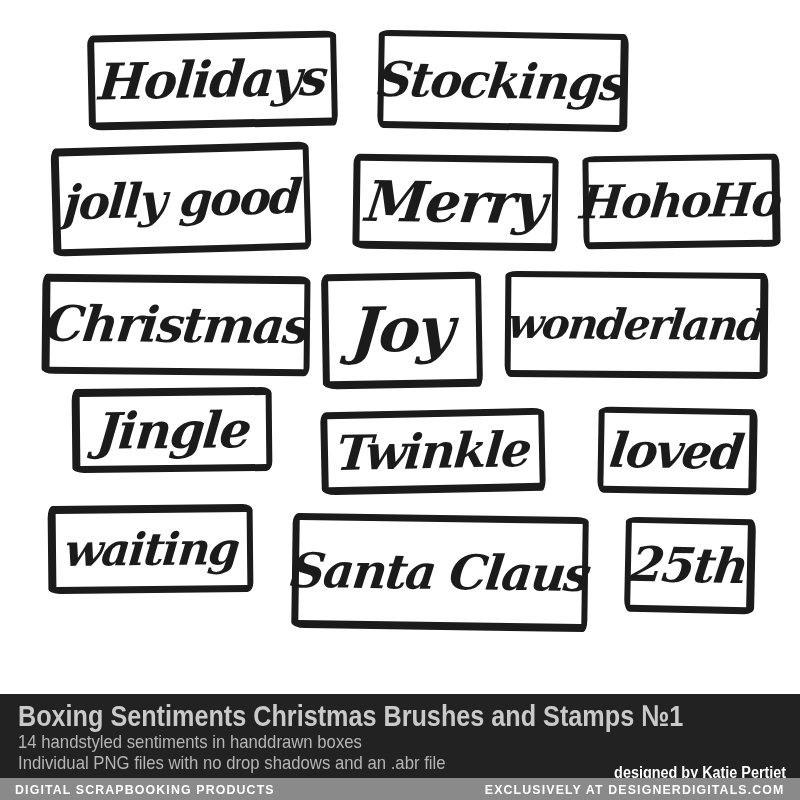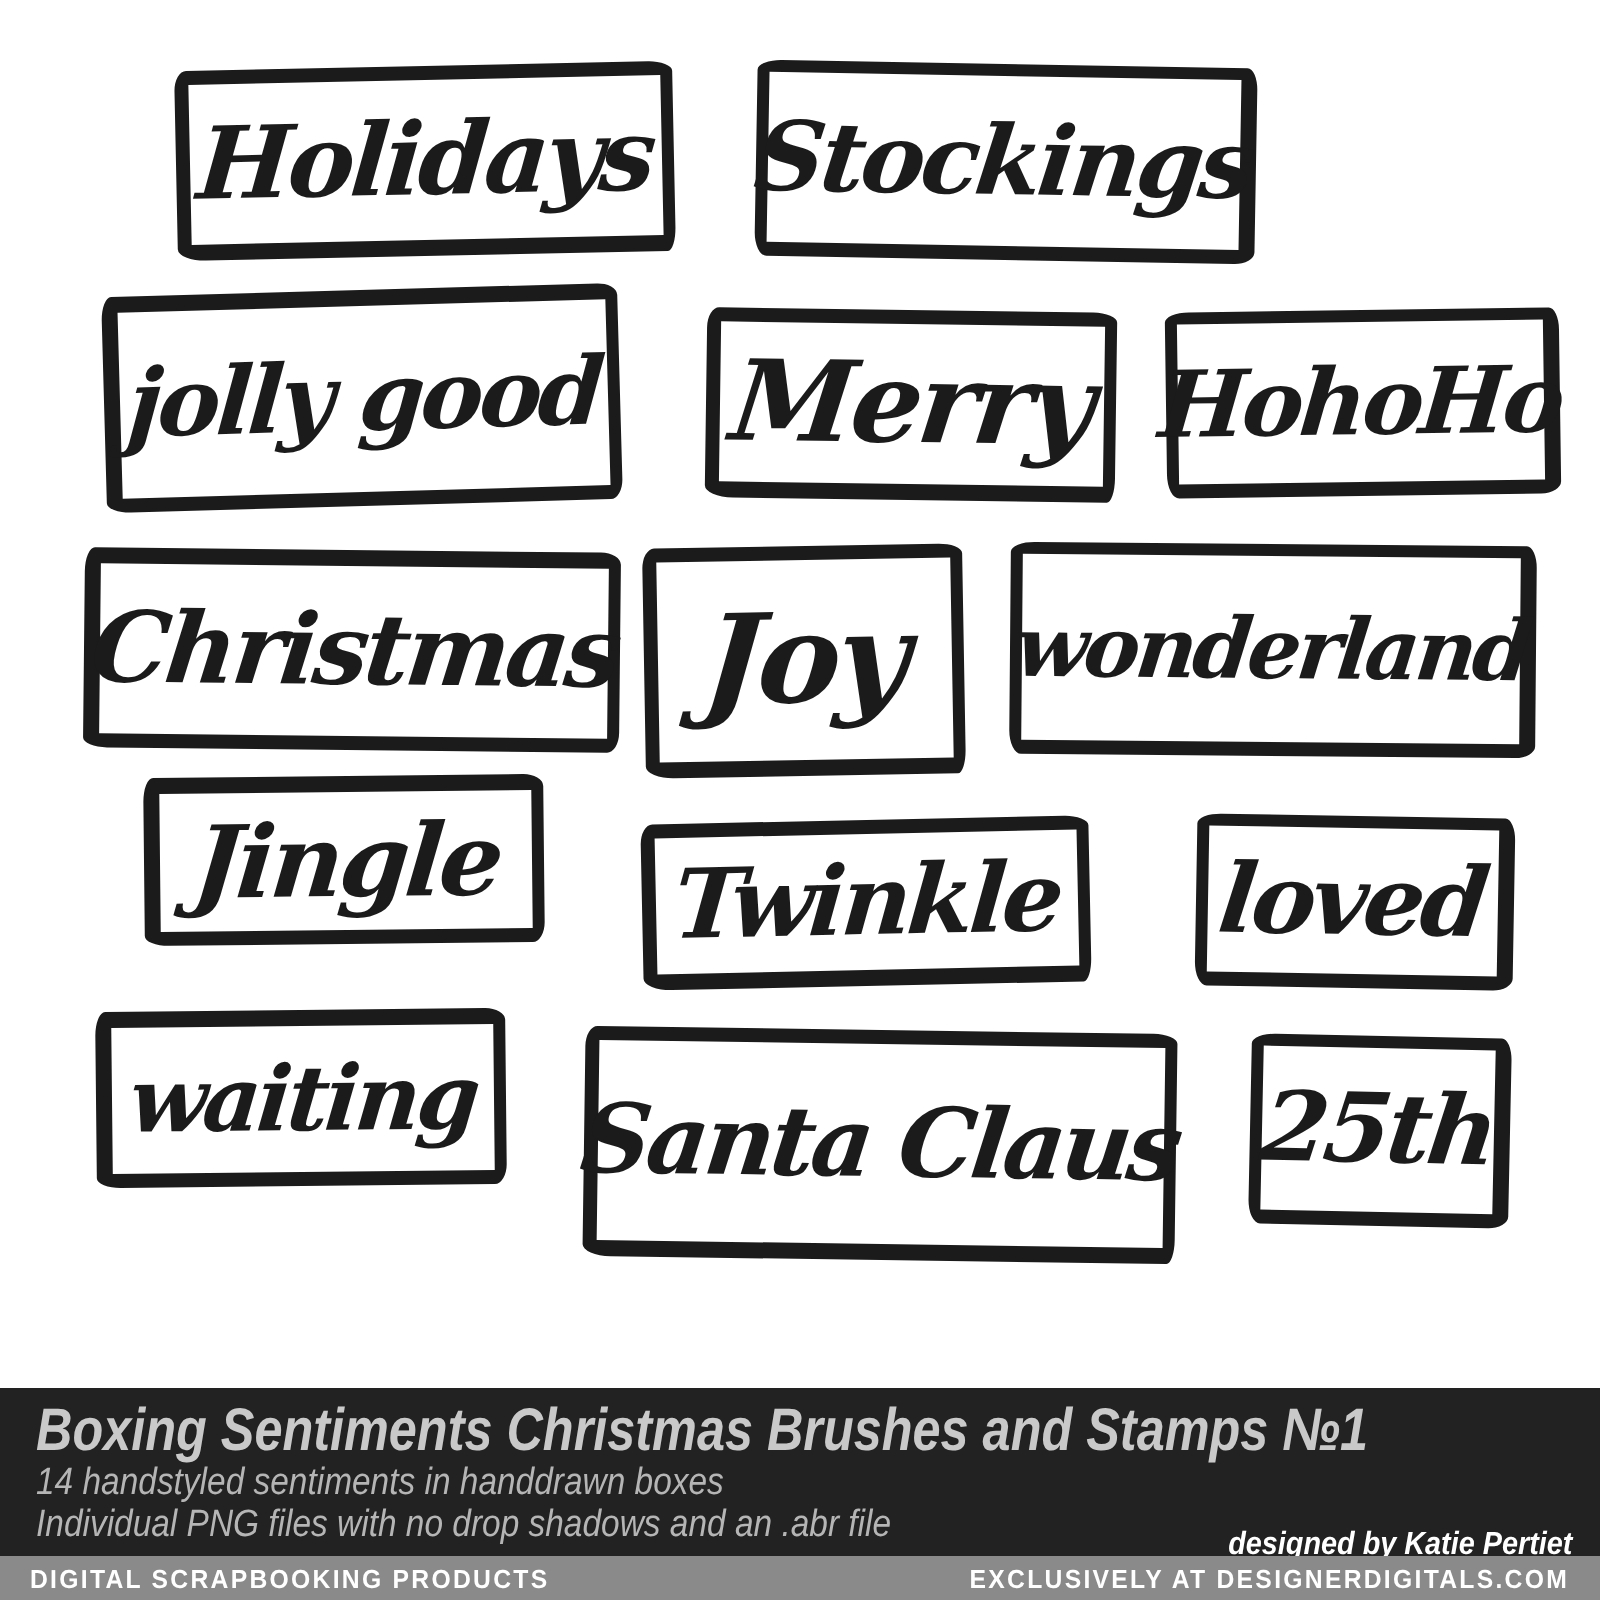--- a/index.html
+++ b/index.html
@@ -38,21 +38,21 @@
   .s11{left:598px;top:408px;width:159px;height:86px; transform:rotate(1deg);}
   .s11 .script{font-size:48px;}
   .s12{left:48px; top:505px;width:205px;height:88px; transform:rotate(-0.6deg);}
   .s12 .script{font-size:45px;}
   .s13{left:292px;top:515px;width:296px;height:115px;transform:rotate(0.8deg);}
   .s13 .script{font-size:48px;}
   .s14{left:625px;top:518px;width:130px;height:95px; transform:rotate(1.2deg);}
   .s14 .script{font-size:48px;}
 
   
-  .footer-dark{position:absolute;left:0;top:694px;width:800px;height:96px;background:#222222;font-style:italic;}
+  .footer-dark{position:absolute;left:0;top:694px;width:800px;height:96px;background:#222222;}
   .f-title{position:absolute;left:18px;top:5px;font-weight:bold;font-size:30px;color:#c9c9c9;
            transform:scaleX(0.84);transform-origin:left center;white-space:nowrap;}
   .f-sub{position:absolute;left:18px;font-size:19px;font-weight:normal;color:#b5b5b5;
          transform:scaleX(0.88);transform-origin:left center;white-space:nowrap;}
   .f-sub.l1{top:37px;}
   .f-sub.l2{top:58px;}
   .f-credit{position:absolute;right:14px;bottom:8px;font-size:16px;font-weight:bold;color:#ffffff;
             transform:scaleX(0.9);transform-origin:right center;white-space:nowrap;}
   .footer-gray{position:absolute;left:0;top:778px;width:800px;height:22px;background:#8a8a8a;
                display:flex;justify-content:space-between;align-items:center;

